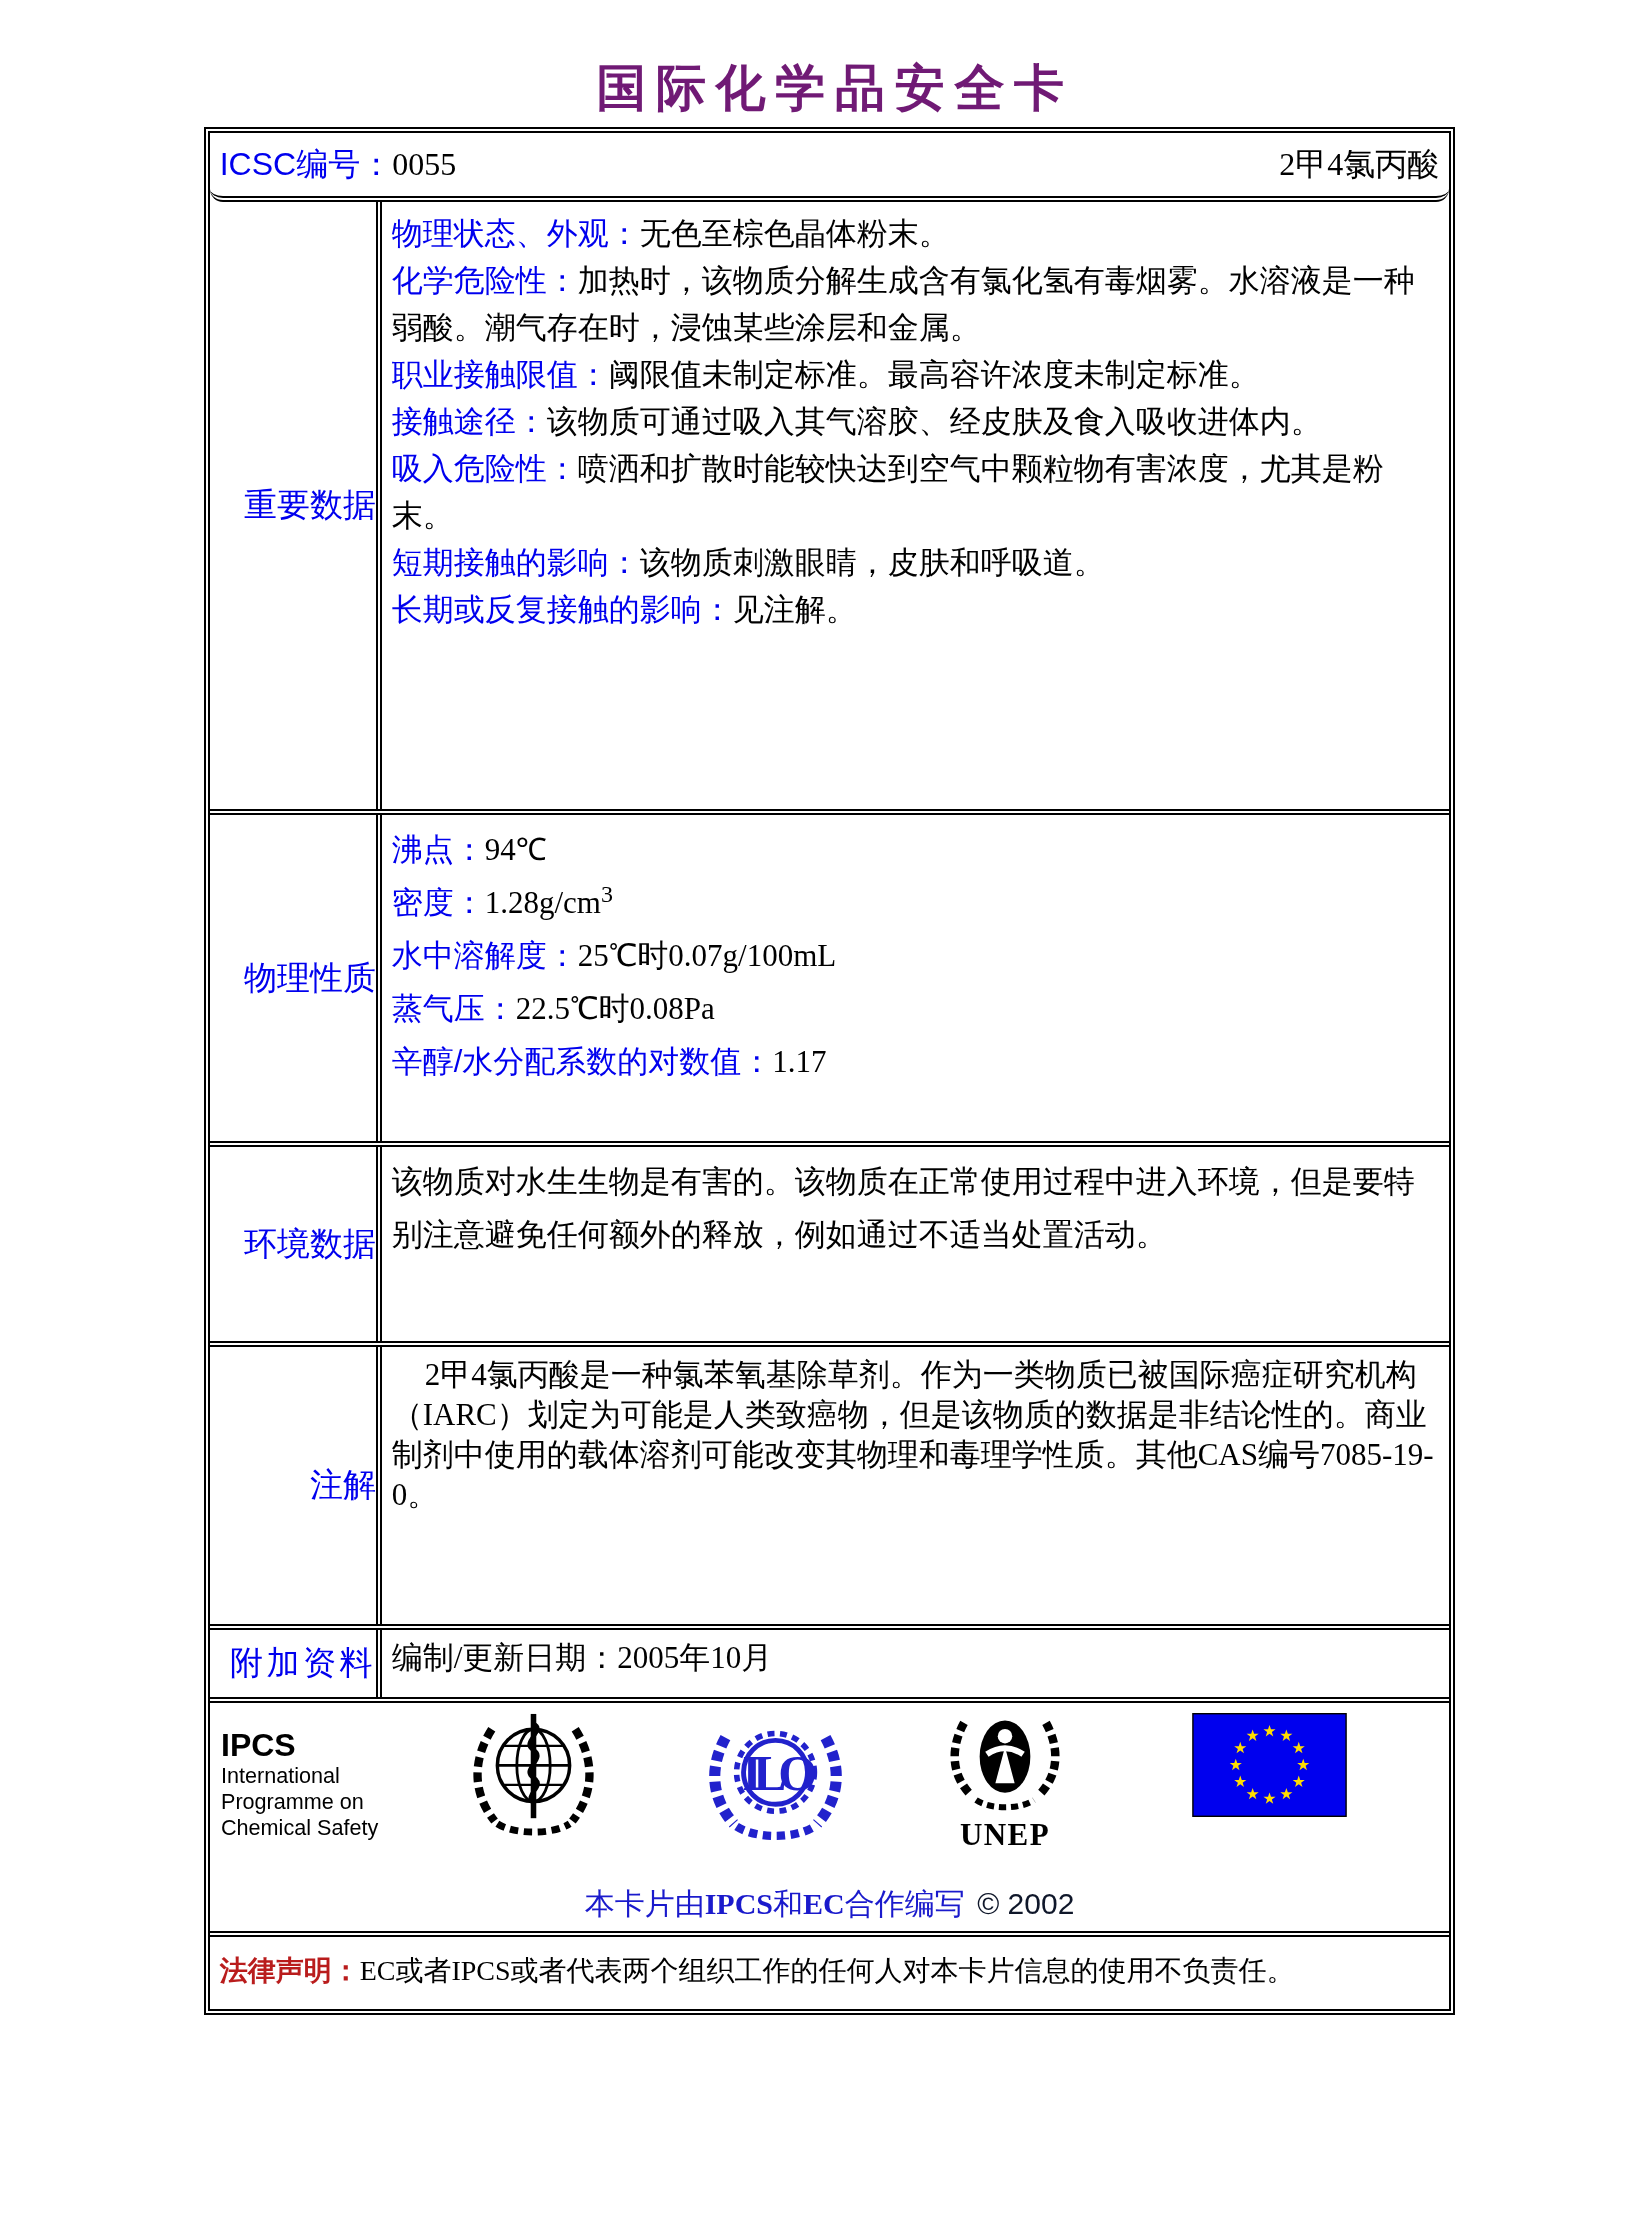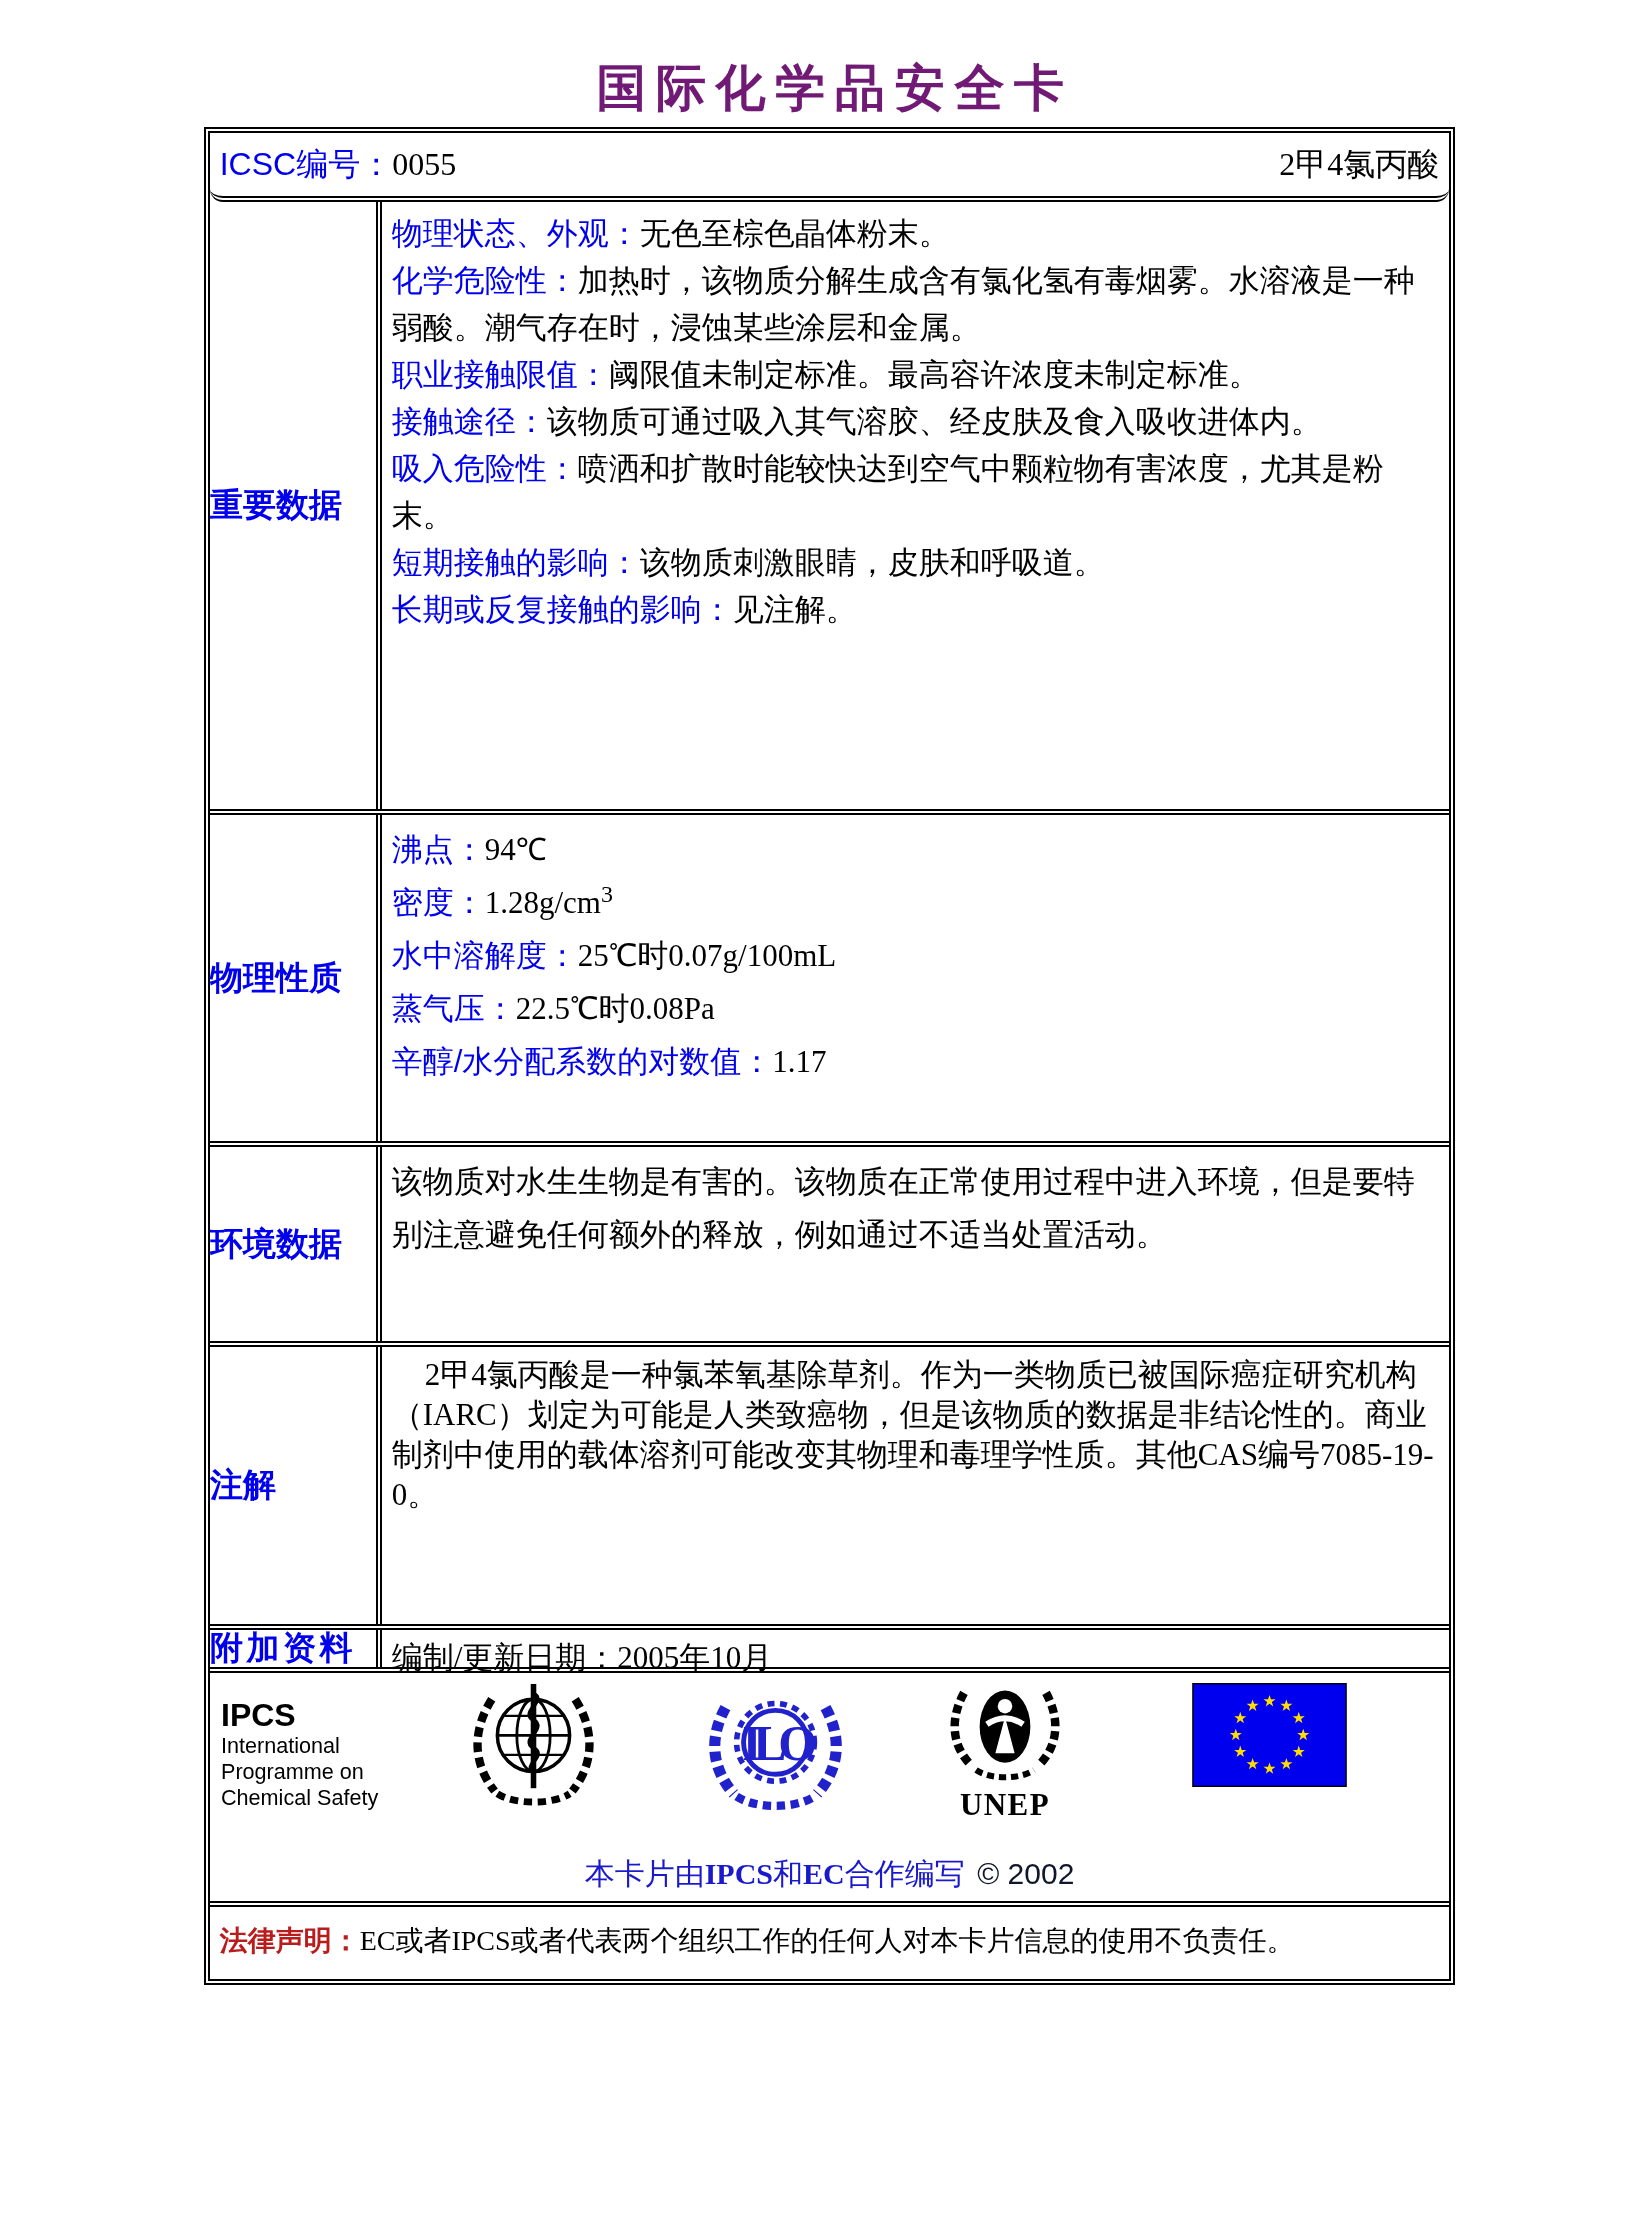--- a/index.html
+++ b/index.html
@@ -16,42 +16,41 @@
   }
   .card{
     position:absolute;left:204px;top:127px;width:1251px;
     border:6.3px double #000;box-sizing:border-box;background:#fff;
   }
   .row{border-bottom:6.3px double #000;box-sizing:border-box;position:relative;}
   .row:last-child{border-bottom:none;}
   .two-col{display:flex;align-items:stretch;}
   .label-cell{
     flex:0 0 172px;width:172px;border-right:6.3px double #000;box-sizing:border-box;
-    display:flex;align-items:center;justify-content:flex-start;
+    display:flex;align-items:center;justify-content:flex-end;
     color:#0000ee;font-family:"Liberation Sans",sans-serif;font-size:33px;
     text-align:center;
-    font-weight:bold;
   }
   .content-cell{flex:1;padding:8.4px 9.7px;font-size:31px;box-sizing:border-box;}
   .content-cell p{margin:0;}
   .k{color:#0000ee;font-family:"Liberation Sans",sans-serif;}
   .row-header{
     height:69px;display:flex;align-items:center;justify-content:space-between;
     padding:0 9.7px;font-size:32px;border-radius:13px;
   }
   .row-important{height:613px;}
   .row-important .content-cell{line-height:47px;}
   .row-physical{height:332px;}
   .row-physical .content-cell{line-height:53px;}
   .row-environment{height:200px;}
   .row-environment .content-cell{line-height:53px;}
   .row-notes{height:283px;}
   .row-notes .content-cell{line-height:40px;}
   .row-notes .content-cell p{text-indent:33px;}
-  .row-additional{height:43px;}
+  .row-additional{height:73px;}
   .row-additional .label-cell{letter-spacing:3.5px;}
   .row-additional .content-cell{padding-top:7px;font-size:31px;}
   .row-logos{height:234px;}
   .row-legal{height:72px;padding:15.3px 9.7px;font-size:28px;}
   .legal-k{font-weight:bold;font-family:"Liberation Sans",sans-serif;color:#b91c1c;}
   .sup3{vertical-align:super;font-size:24px;line-height:0;}
   
   .ipcs-block{position:absolute;left:11px;top:24px;font-family:"Liberation Sans",sans-serif;}
   .ipcs-title{font-size:32px;font-weight:bold;line-height:36px;}
   .ipcs-line{font-size:21.6px;line-height:26px;}

